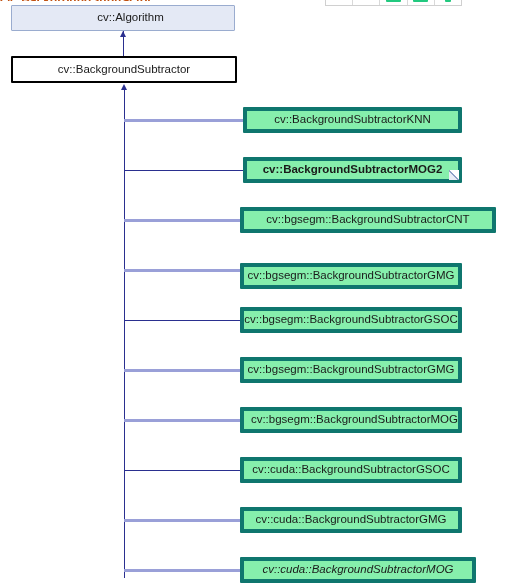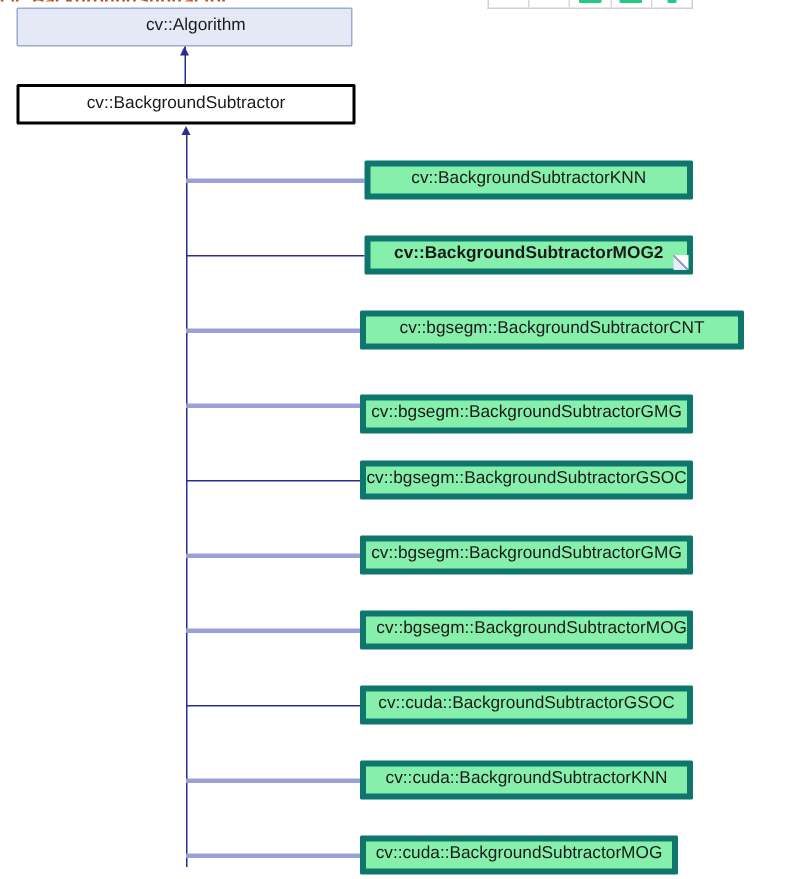--- a/index.html
+++ b/index.html
@@ -192,20 +192,20 @@
       <div class="hline light" style="left: 124px; top: 419px; width: 116px;"></div>
       <div class="node " style="left: 240px; top: 407px; width: 222px; height: 26px; justify-content: flex-end;">
         <span>cv::bgsegm::BackgroundSubtractorMOG</span>
       </div>
       <div class="hline" style="left: 124px; top: 470px; width: 116px;"></div>
       <div class="node " style="left: 240px; top: 457px; width: 222px; height: 26px;">
         <span>cv::cuda::BackgroundSubtractorGSOC</span>
       </div>
       <div class="hline light" style="left: 124px; top: 519px; width: 116px;"></div>
       <div class="node " style="left: 240px; top: 507px; width: 222px; height: 26px;">
-        <span>cv::cuda::BackgroundSubtractorKNN</span>
+        <span>cv::cuda::BackgroundSubtractorGMG</span>
       </div>
       <div class="hline light" style="left: 124px; top: 569px; width: 116px;"></div>
-      <div class="node " style="left: 240px; top: 557px; width: 212px; height: 26px;">
+      <div class="node " style="left: 240px; top: 557px; width: 236px; height: 26px; font-style: italic;">
         <span>cv::cuda::BackgroundSubtractorMOG</span>
       </div>
     </div>
 </div>
 
 </body></html>

